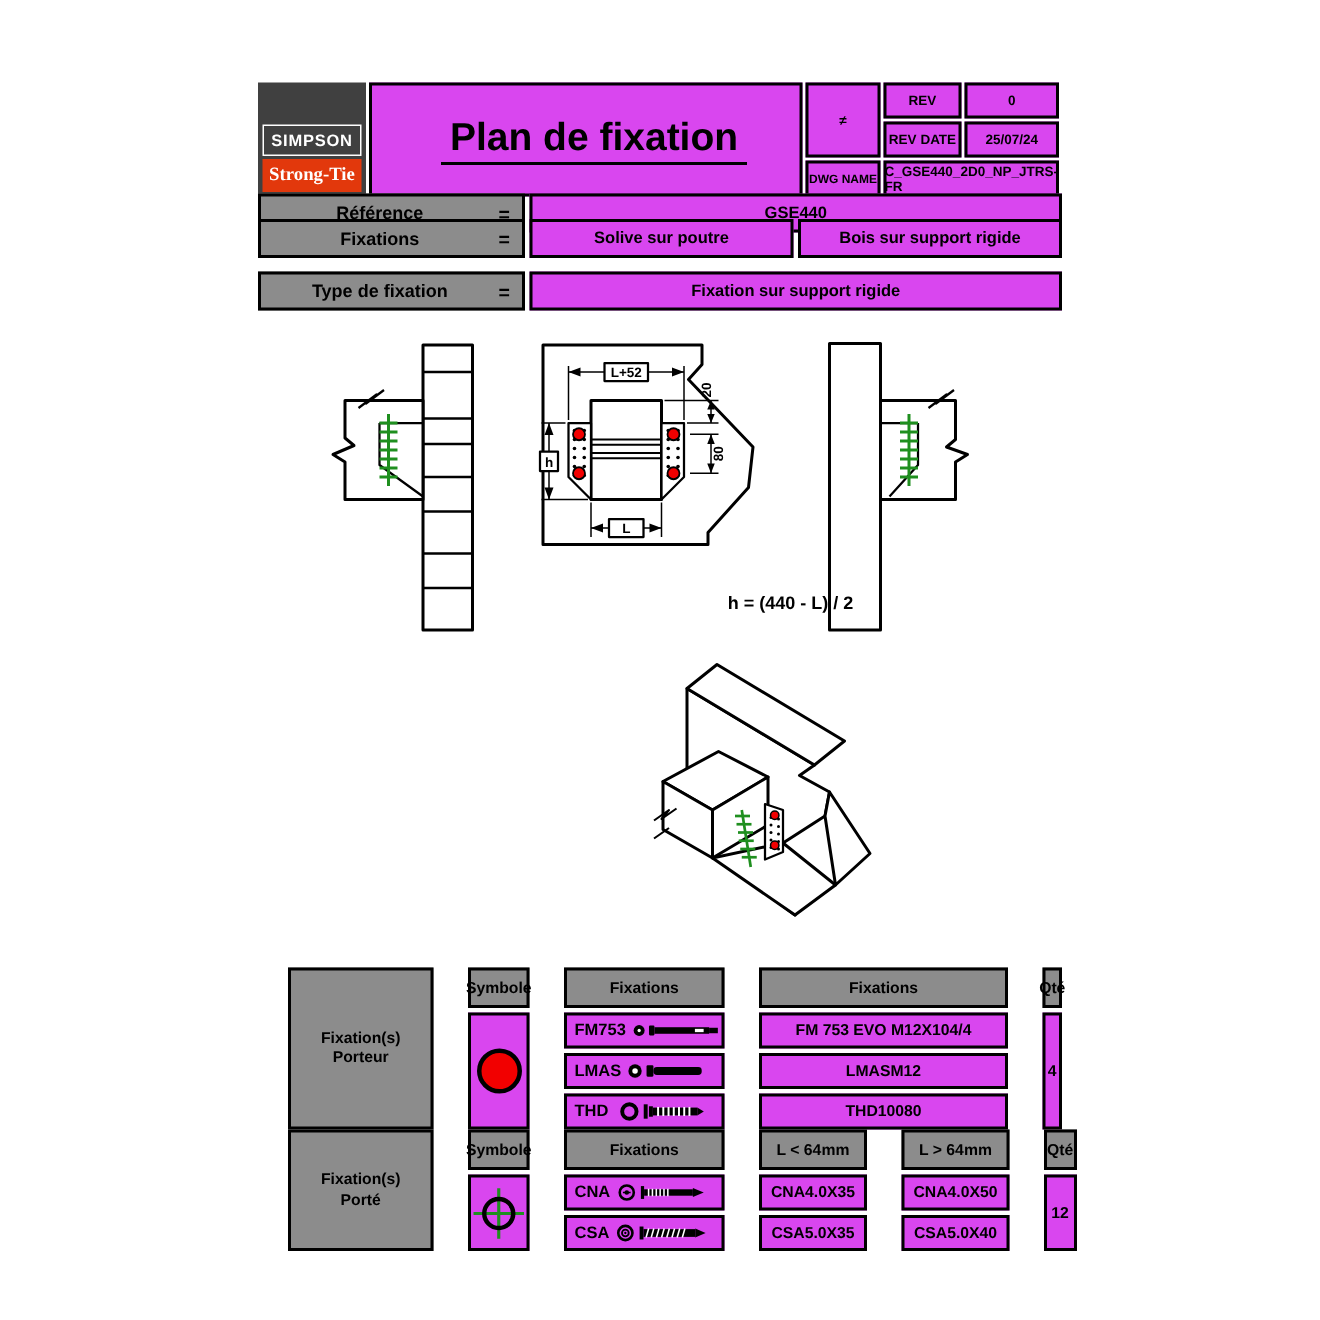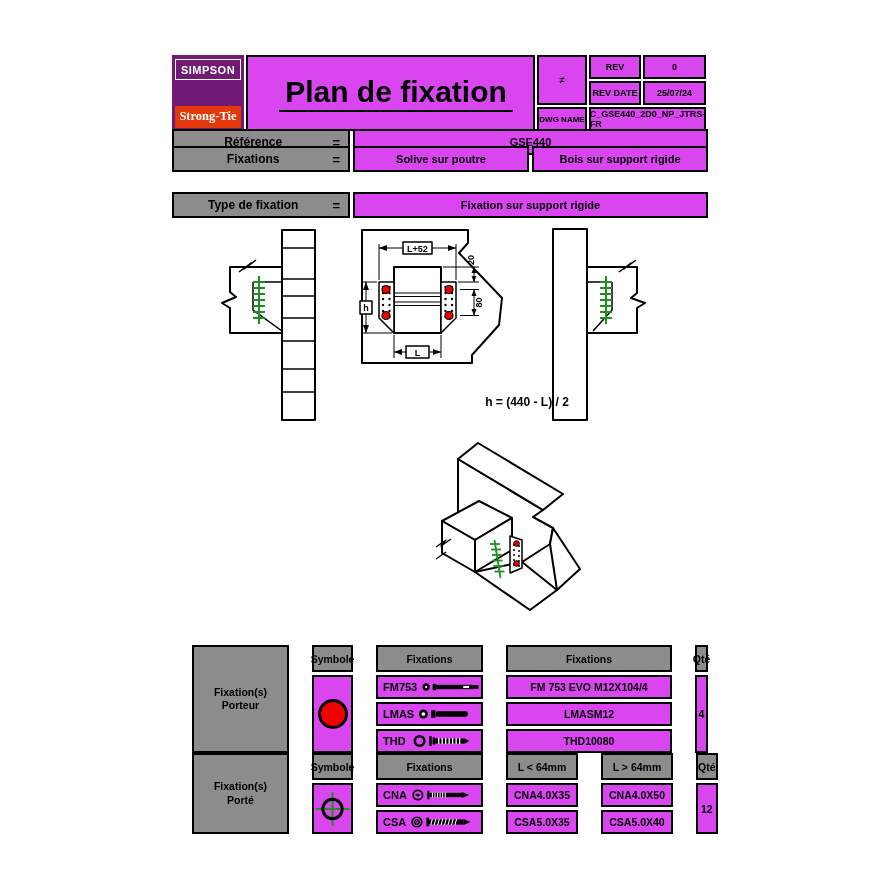--- a/index.html
+++ b/index.html
@@ -5,26 +5,26 @@
   html,body{margin:0;padding:0;background:#fff;}
   #page{position:relative;width:880px;height:880px;background:#fff;overflow:hidden;
         font-family:"Liberation Sans",sans-serif;color:#000;}
   .abs{position:absolute;}
   .cell{border:2px solid #000;background:#d946ef;display:flex;align-items:center;justify-content:center;
         box-sizing:border-box;font-weight:bold;}
   .gray{background:#8c8c8c;}
   
   #header{left:172px;top:55px;width:536px;height:60px;display:grid;
           grid-template-columns:72px 289px 169px;gap:2px;}
-  #logo{background:#701a75;box-sizing:border-box;padding:4px 3px 3px 3px;display:flex;flex-direction:column;justify-content:flex-end;gap:24px;}
+  #logo{background:#404040;box-sizing:border-box;padding:4px 3px 3px 3px;display:flex;flex-direction:column;justify-content:flex-end;}
   #logo .l1{border:1.5px solid #fff;color:#fff;text-align:center;font-weight:bold;font-size:11px;
             letter-spacing:.5px;padding:4px 0 3px;}
   #logo .l2{background:#e2380c;color:#fff;text-align:center;font-weight:bold;font-size:12.5px;
             font-family:"Liberation Serif",serif;margin-top:2px;padding:3px 0 4px;}
-  #title-cell{font-size:30px;padding-left:11px;}
+  #title-cell{font-size:26px;padding-left:11px;}
   #title-cell span{border-bottom:2.5px solid #000;padding:0 6px 1px;}
   #rev-panel{display:grid;grid-template-columns:50px 52px 1fr;grid-template-rows:1fr 1fr 1fr;gap:2px;}
   #rev-panel .cell{border-width:2px;font-size:9px;}
   #neq{grid-row:1/3;font-size:36px;font-weight:900;line-height:1;}
   .rev-val{font-size:10px;}
   .dwg-val{font-size:7.5px;letter-spacing:0;}
   
   .info-row{left:172px;width:536px;height:26px;display:grid;grid-template-columns:178px 1fr;gap:3px;}
   .info-label{justify-content:flex-start;font-size:12px;}
   .info-label .lbl{flex:1;text-align:center;}
@@ -78,21 +78,21 @@
   <div class="info-row abs" style="top:146px">
     <div class="cell gray info-label">
       <span class="lbl">Fixations</span>
       <span class="eq">=</span>
     </div>
     <div class="info-vals">
       <div class="cell info-val">Solive sur poutre</div>
       <div class="cell info-val">Bois sur support rigide</div>
     </div>
   </div>
-  <div class="info-row abs" style="top:192px">
+  <div class="info-row abs" style="top:181px">
     <div class="cell gray info-label">
       <span class="lbl">Type de fixation</span>
       <span class="eq">=</span>
     </div>
     <div class="cell info-val">Fixation sur support rigide</div>
   </div>
 
   <svg class="abs" style="left:172px;top:200px" width="536" height="442" viewBox="0 0 536 442">
     <g fill="none" stroke="#000" stroke-width="2" stroke-linejoin="round">
 

